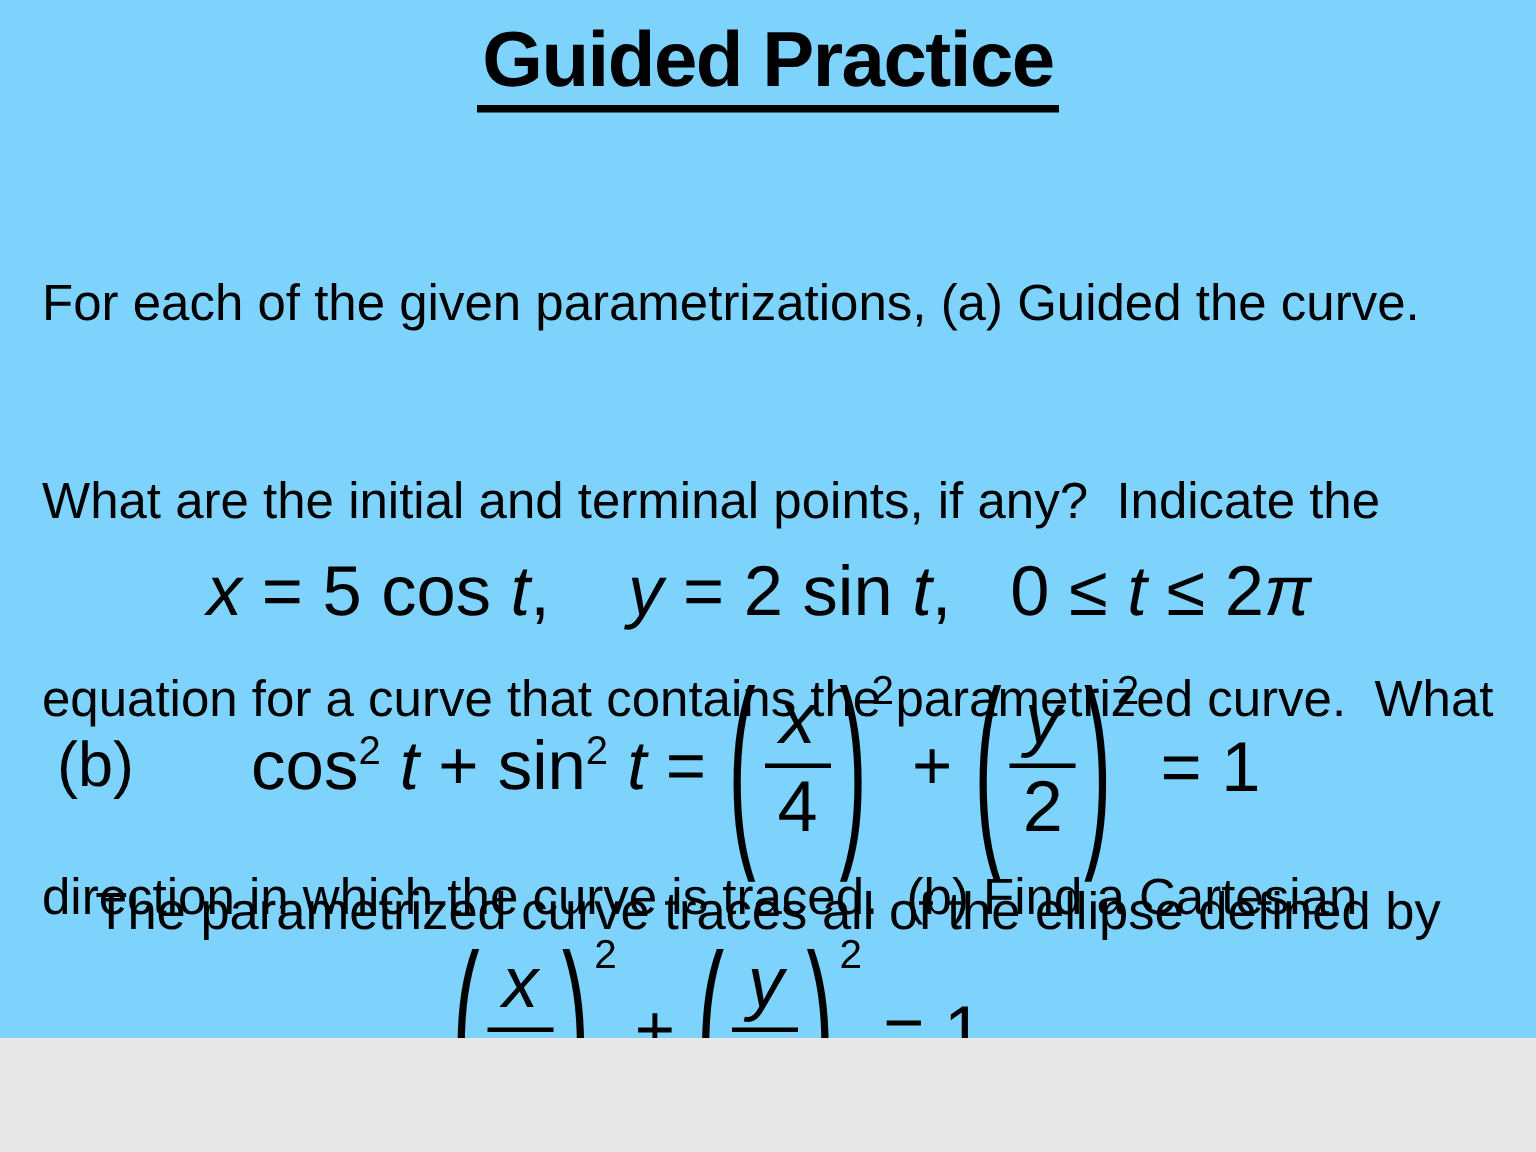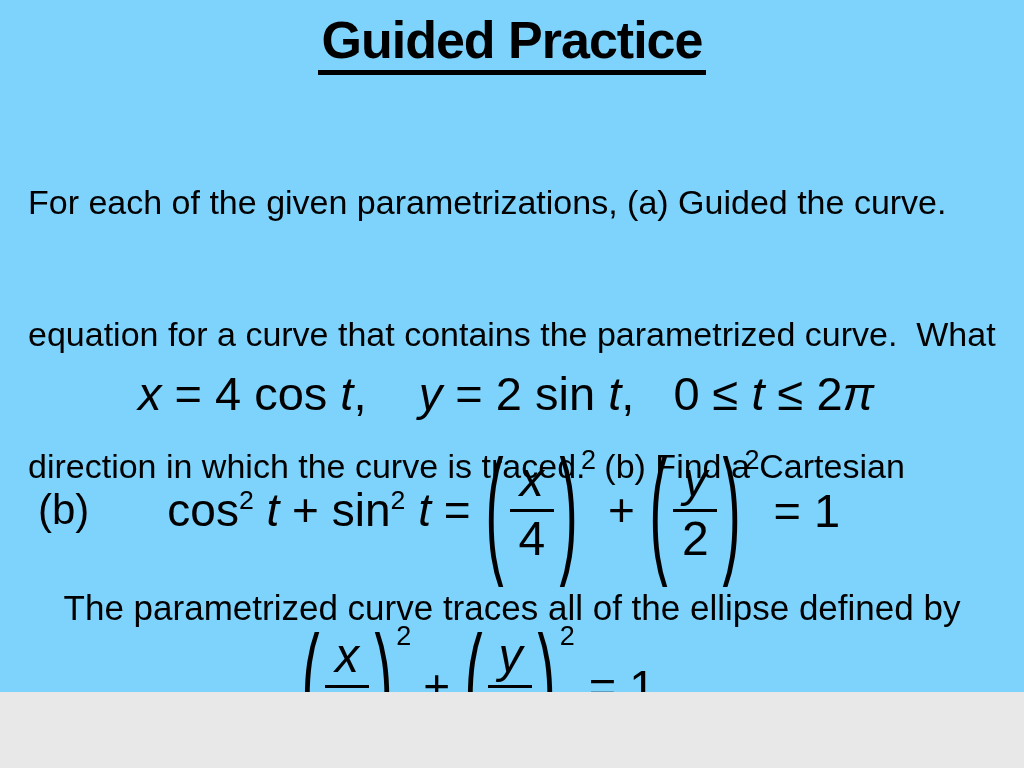--- a/index.html
+++ b/index.html
@@ -64,26 +64,27 @@
 <div class="slide">
 
   <div class="divider"></div>
 
   <div class="title-wrap">
     <h1 class="title">Guided Practice</h1>
   </div>
 
   <div class="para">
     <div class="pline">For each of the given parametrizations, (a) Guided the curve.</div>
+    <div class="pline">What are the initial and terminal points, if any?  Indicate the</div>
     <div class="pline">equation for a curve that contains the parametrized curve.  What</div>
     <div class="pline">direction in which the curve is traced.  (b) Find a Cartesian</div>
     
   </div>
 
-  <div class="eq eq1"><span class="it">x</span><span> = 4 cos </span><span class="it">t</span><span>,    </span><span class="it">y</span><span> = 2 sin </span><span class="it">t</span><span>,   0 ≤ </span><span class="it">t</span><span> ≤ 2</span><span class="it">π</span></div>
+  <div class="eq eq1"><span class="it">x</span><span> = 5 cos </span><span class="it">t</span><span>,    </span><span class="it">y</span><span> = 2 sin </span><span class="it">t</span><span>,   0 ≤ </span><span class="it">t</span><span> ≤ 2</span><span class="it">π</span></div>
 
   <div class="eqrow eqrow-b">
     <span class="blabel">(b)</span>
     <span class="eq identity"><span>cos</span><span class="msup">2</span><span class="it"> t</span><span> + sin</span><span class="msup">2</span><span class="it"> t</span><span> = </span></span>
     <span class="pgroup">
       <span class="paren">(</span>
       <span class="frac">
         <span class="fnum it">x</span>
         <span class="fden">4</span>
       </span>

